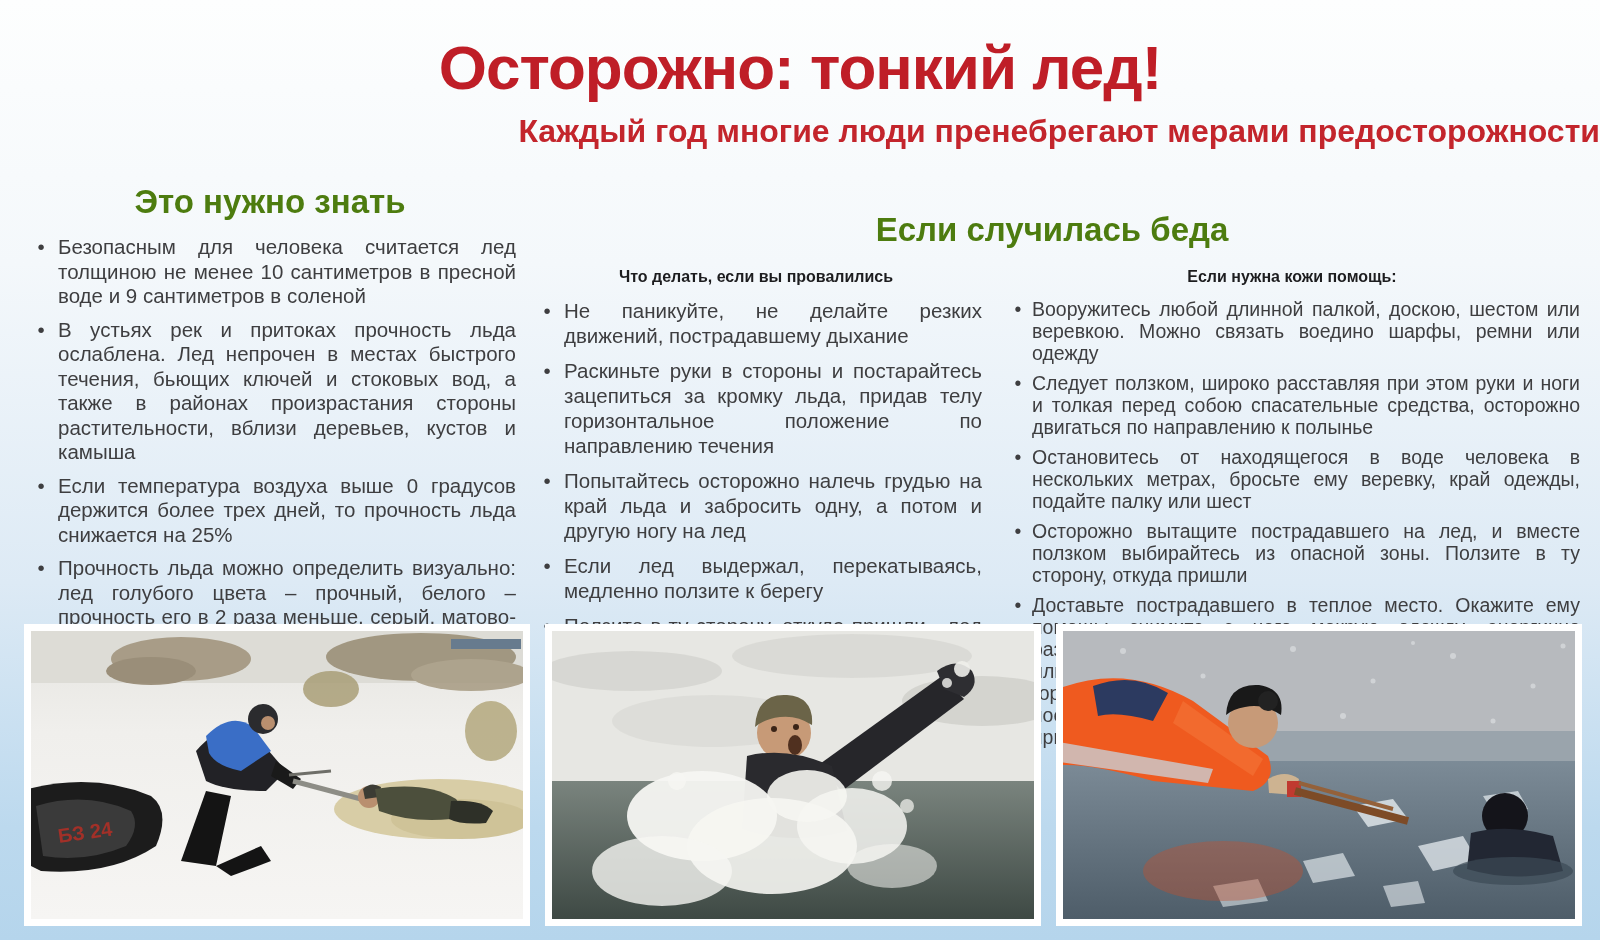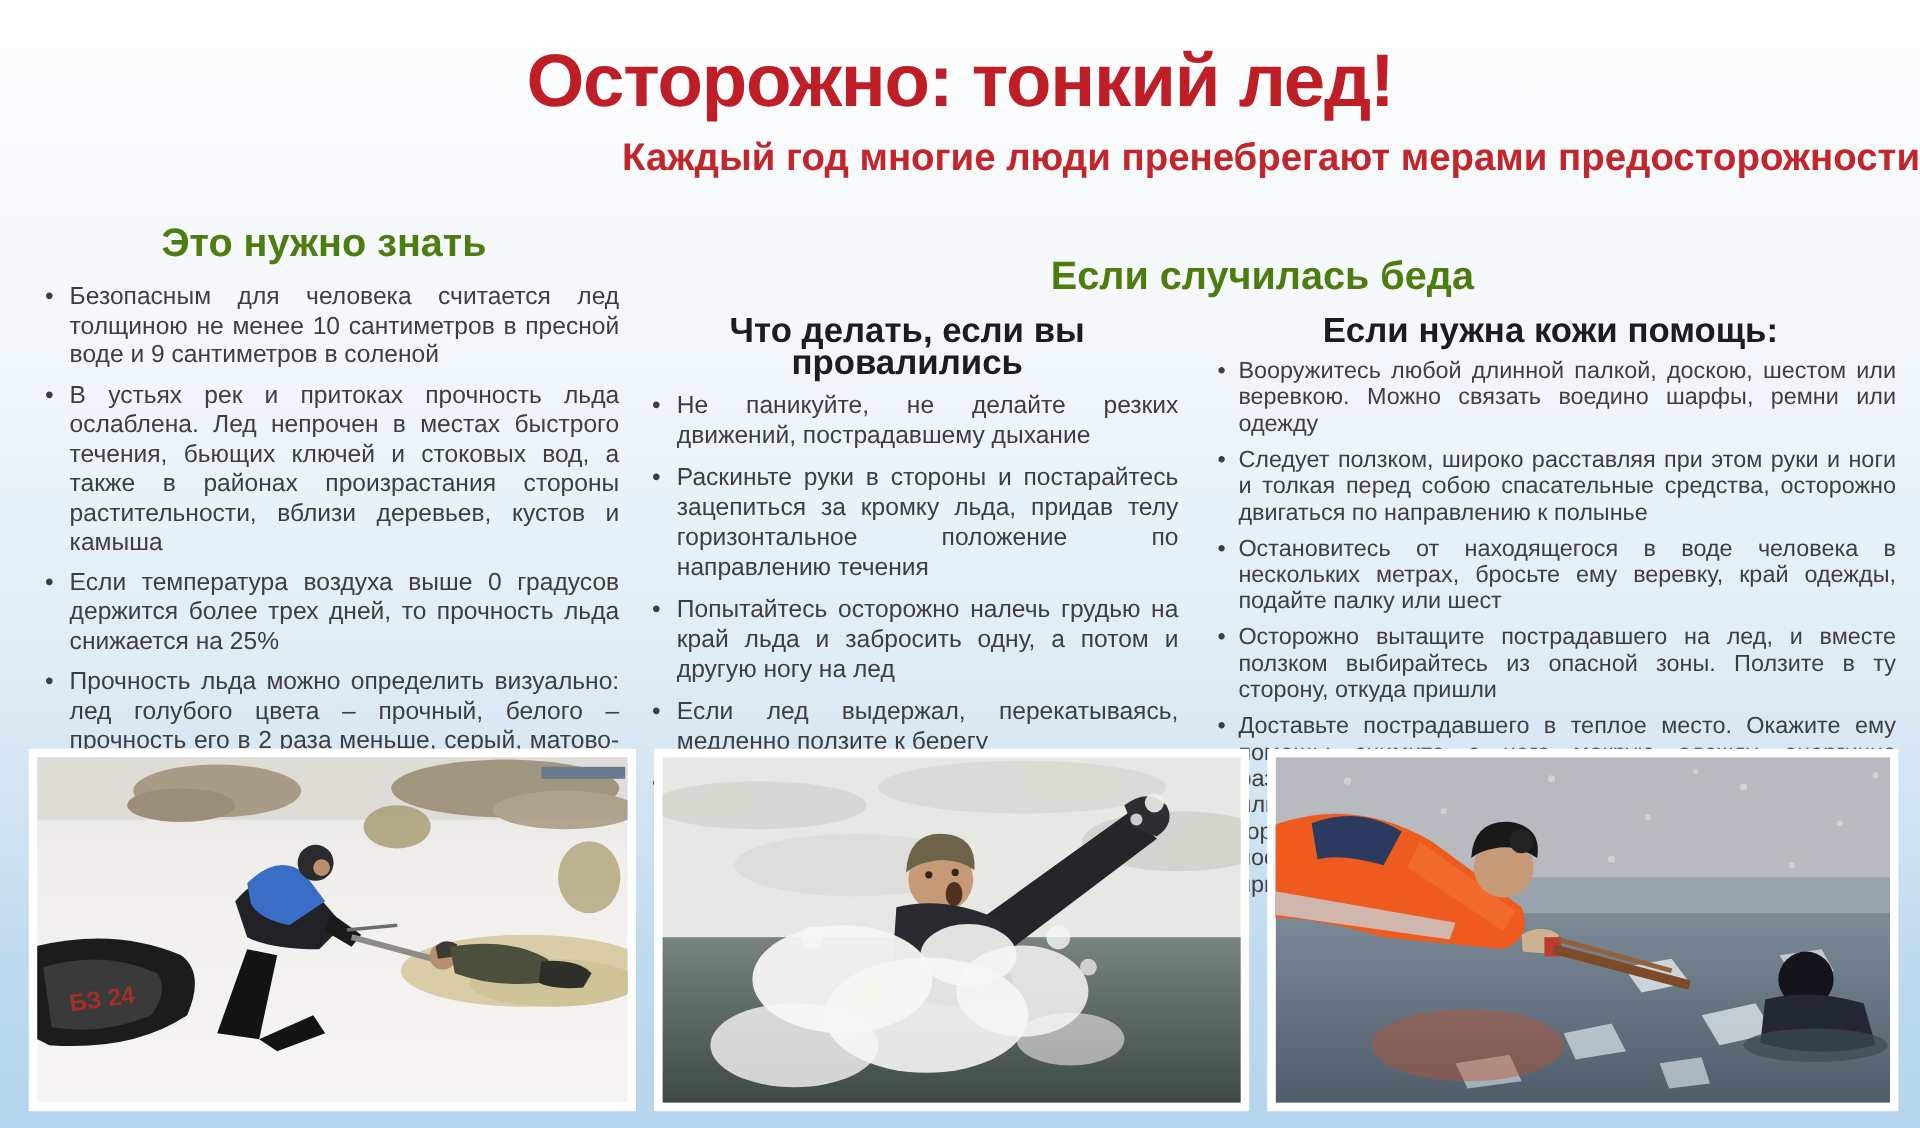--- a/index.html
+++ b/index.html
@@ -39,21 +39,21 @@
     font-size: 33px;
     font-weight: bold;
     text-align: center;
     margin-bottom: 14px;
   }
   .sub-cols { display: flex; }
   .col-mid { width: 458px; flex: none; padding-left: 6px; }
   .col-right { flex: 1; padding-left: 22px; }
   .sub-h {
     color: #1d1d1f;
-    font-size: 29px;
+    font-size: 16px;
     font-weight: bold;
     text-align: center;
     line-height: 27px;
     margin-bottom: 8px;
   }
   .bullets { list-style: none; }
   .bullet { display: flex; color: #3e3e40; }
   .col-left .bullet { font-size: 20.5px; line-height: 24.5px; margin-bottom: 9px; }
   .col-mid .bullet { font-size: 20.5px; line-height: 25px; margin-bottom: 10px; }
   .col-right .bullet { font-size: 19.5px; line-height: 22px; margin-bottom: 8px; }

